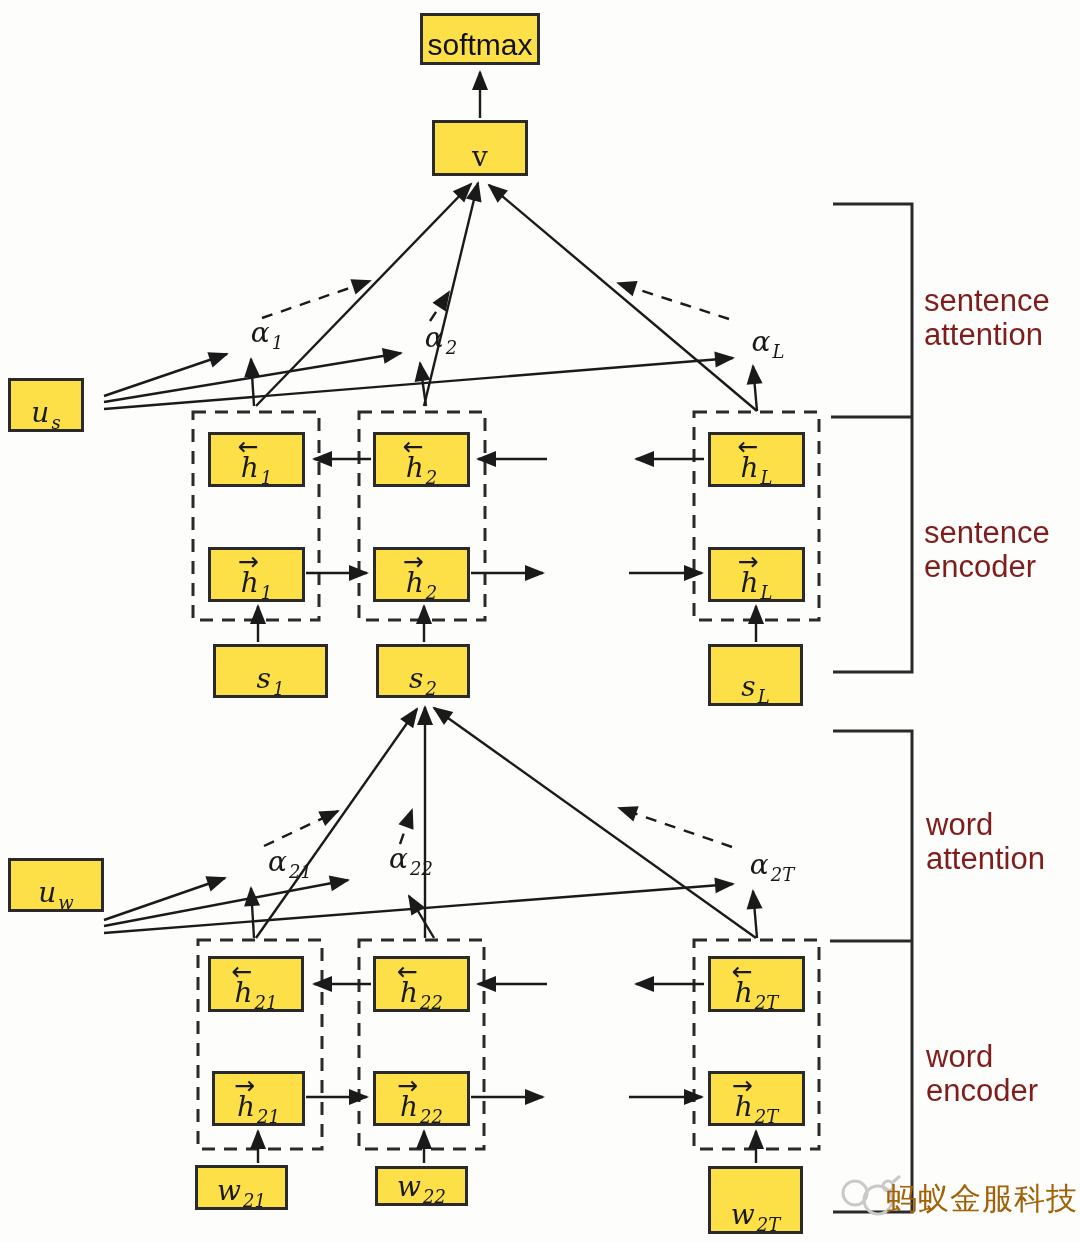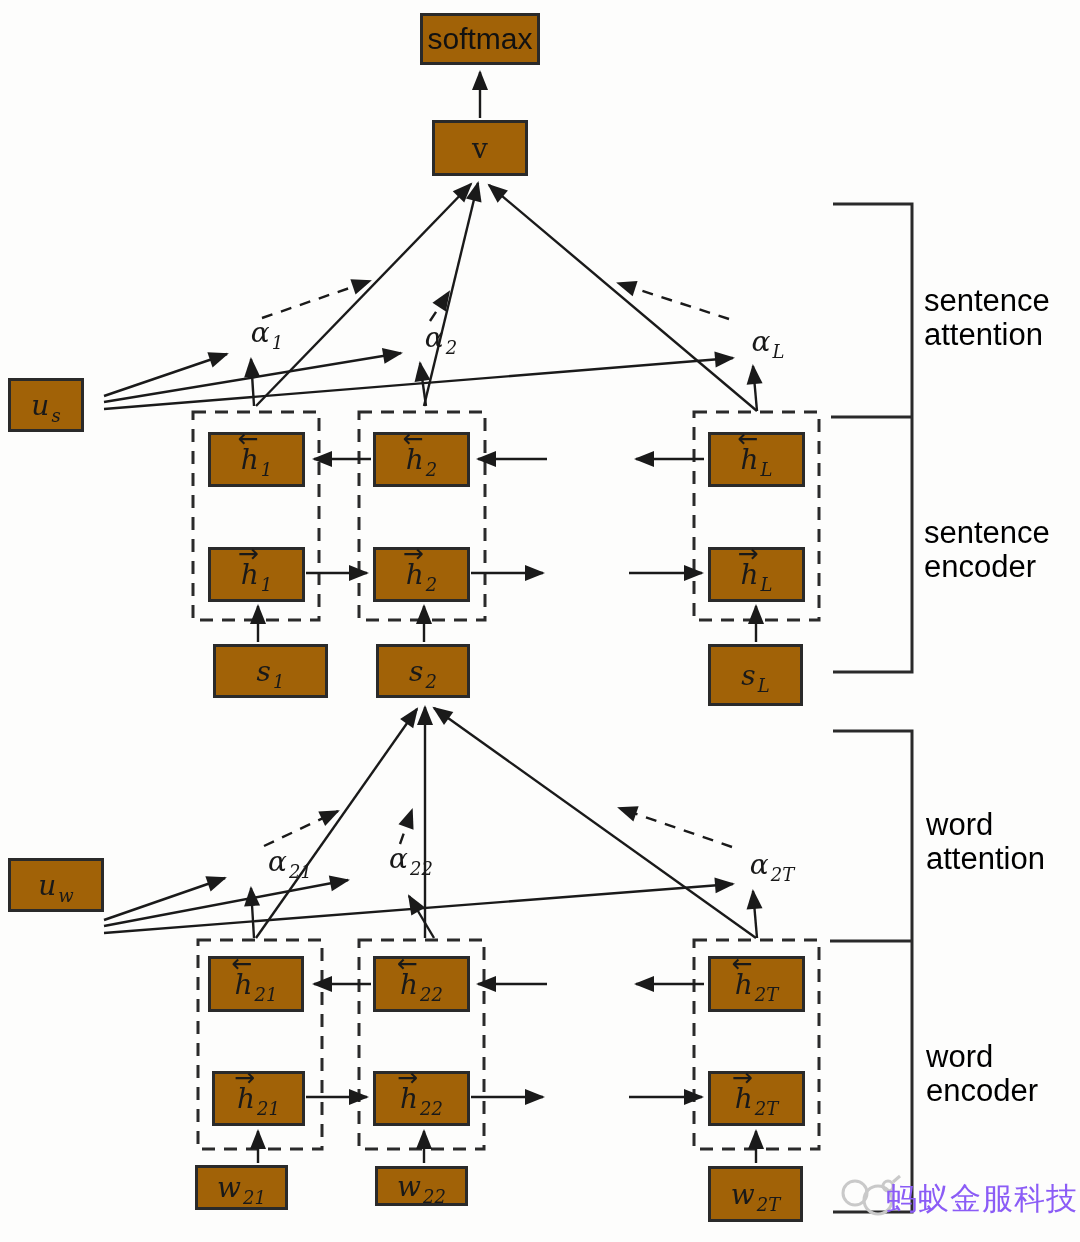--- a/index.html
+++ b/index.html
@@ -1,31 +1,31 @@
 <!DOCTYPE html>
 <html><head>
 <meta charset="utf-8">
 <style>
   html,body{margin:0;padding:0;background:#ffffff;}
   .stage{position:relative;width:1080px;height:1242px;background:#fdfdfc;overflow:hidden;
          font-family:"Liberation Sans",sans-serif;color:#1a1a1a;}
   svg.wires{position:absolute;left:0;top:0;width:1080px;height:1242px;}
-  .box{position:absolute;display:flex;align-items:center;justify-content:center;
-       background:#a16207;border:3px solid #2a2a2a;box-sizing:border-box;}
+  .box{position:absolute;display:flex;align-items:flex-end;justify-content:center;
+       background:#fde047;border:3px solid #2a2a2a;box-sizing:border-box;}
   .math{font-family:"DejaVu Serif",serif;font-size:28px;color:#191919;white-space:nowrap;}
   .math .it{font-style:italic;}
   .math sub{font-size:18px;font-style:italic;vertical-align:-7px;margin-left:2px;line-height:0;}
   .hl{position:relative;display:inline-block;}
   .dir{position:absolute;left:-3px;top:-17px;font-family:"DejaVu Sans",sans-serif;
        font-style:normal;font-size:25px;line-height:1;letter-spacing:-2px;}
   .alpha{position:absolute;transform:translate(-50%,-50%);margin-left:20px;}
   .plain{font-family:"Liberation Sans",sans-serif;font-size:30px;color:#111;}
-  .seclabel{position:absolute;font-size:31px;line-height:34px;color:#000000;}
+  .seclabel{position:absolute;font-size:31px;line-height:34px;color:#7f1d1d;}
   .wm{position:absolute;left:886px;top:1178px;font-size:31px;letter-spacing:1px;
-      color:#8b5cf6;font-family:"DejaVu Sans",sans-serif;}
+      color:#a16207;font-family:"DejaVu Sans",sans-serif;}
 </style>
 </head>
 <body>
 
 <div class="stage">
 
   <svg class="wires" viewBox="0 0 1080 1242" xmlns="http://www.w3.org/2000/svg">
     <defs>
       <marker id="ah" markerUnits="userSpaceOnUse" markerWidth="22" markerHeight="18" refX="19" refY="9" orient="auto">
         <path d="M1,1 L21,9 L1,17 Z" fill="#1a1a1a"></path>
@@ -203,21 +203,21 @@
   <div class="box" style="left:708px;top:1071px;width:97px;height:55px">
     <span class="math"><span class="hl"><span class="dir">→</span><span class="it">h</span></span><sub>2T</sub></span>
   </div>
 
   <div class="box" style="left:195px;top:1165px;width:93px;height:45px">
     <span class="math"><span class="it">w</span><sub>21</sub></span>
   </div>
   <div class="box" style="left:375px;top:1166px;width:93px;height:40px">
     <span class="math"><span class="it">w</span><sub>22</sub></span>
   </div>
-  <div class="box" style="left:708px;top:1166px;width:95px;height:56px">
+  <div class="box" style="left:708px;top:1166px;width:95px;height:68px">
     <span class="math"><span class="it">w</span><sub>2T</sub></span>
   </div>
 
   <div class="seclabel" style="left:924px;top:284px">
     <div>sentence</div>
     <div>attention</div>
   </div>
   <div class="seclabel" style="left:924px;top:516px">
     <div>sentence</div>
     <div>encoder</div>

